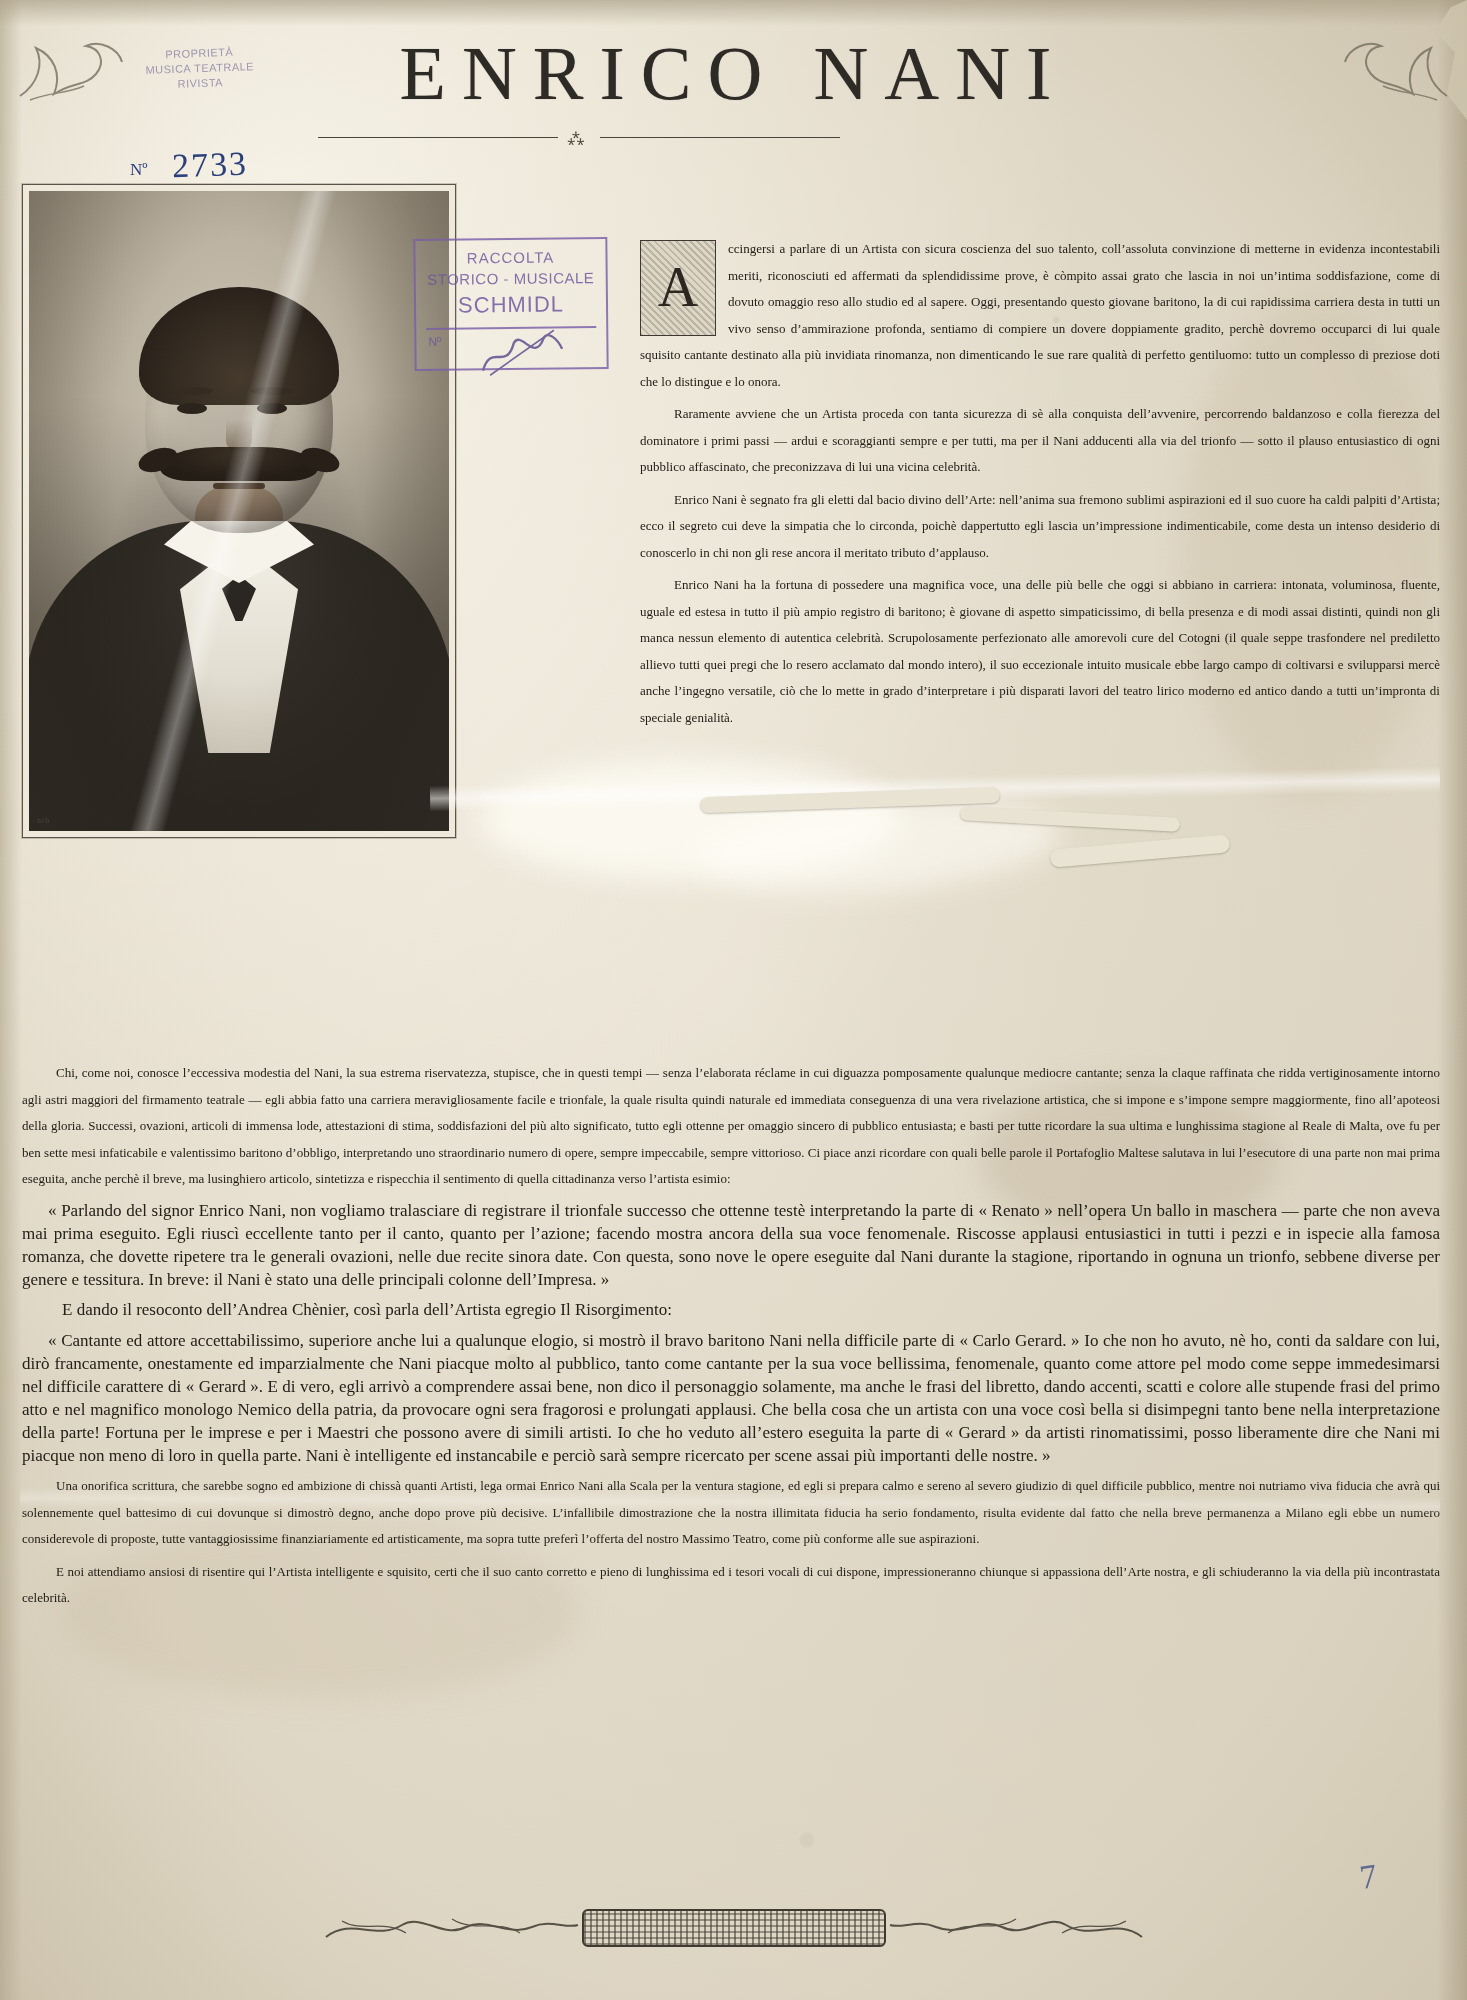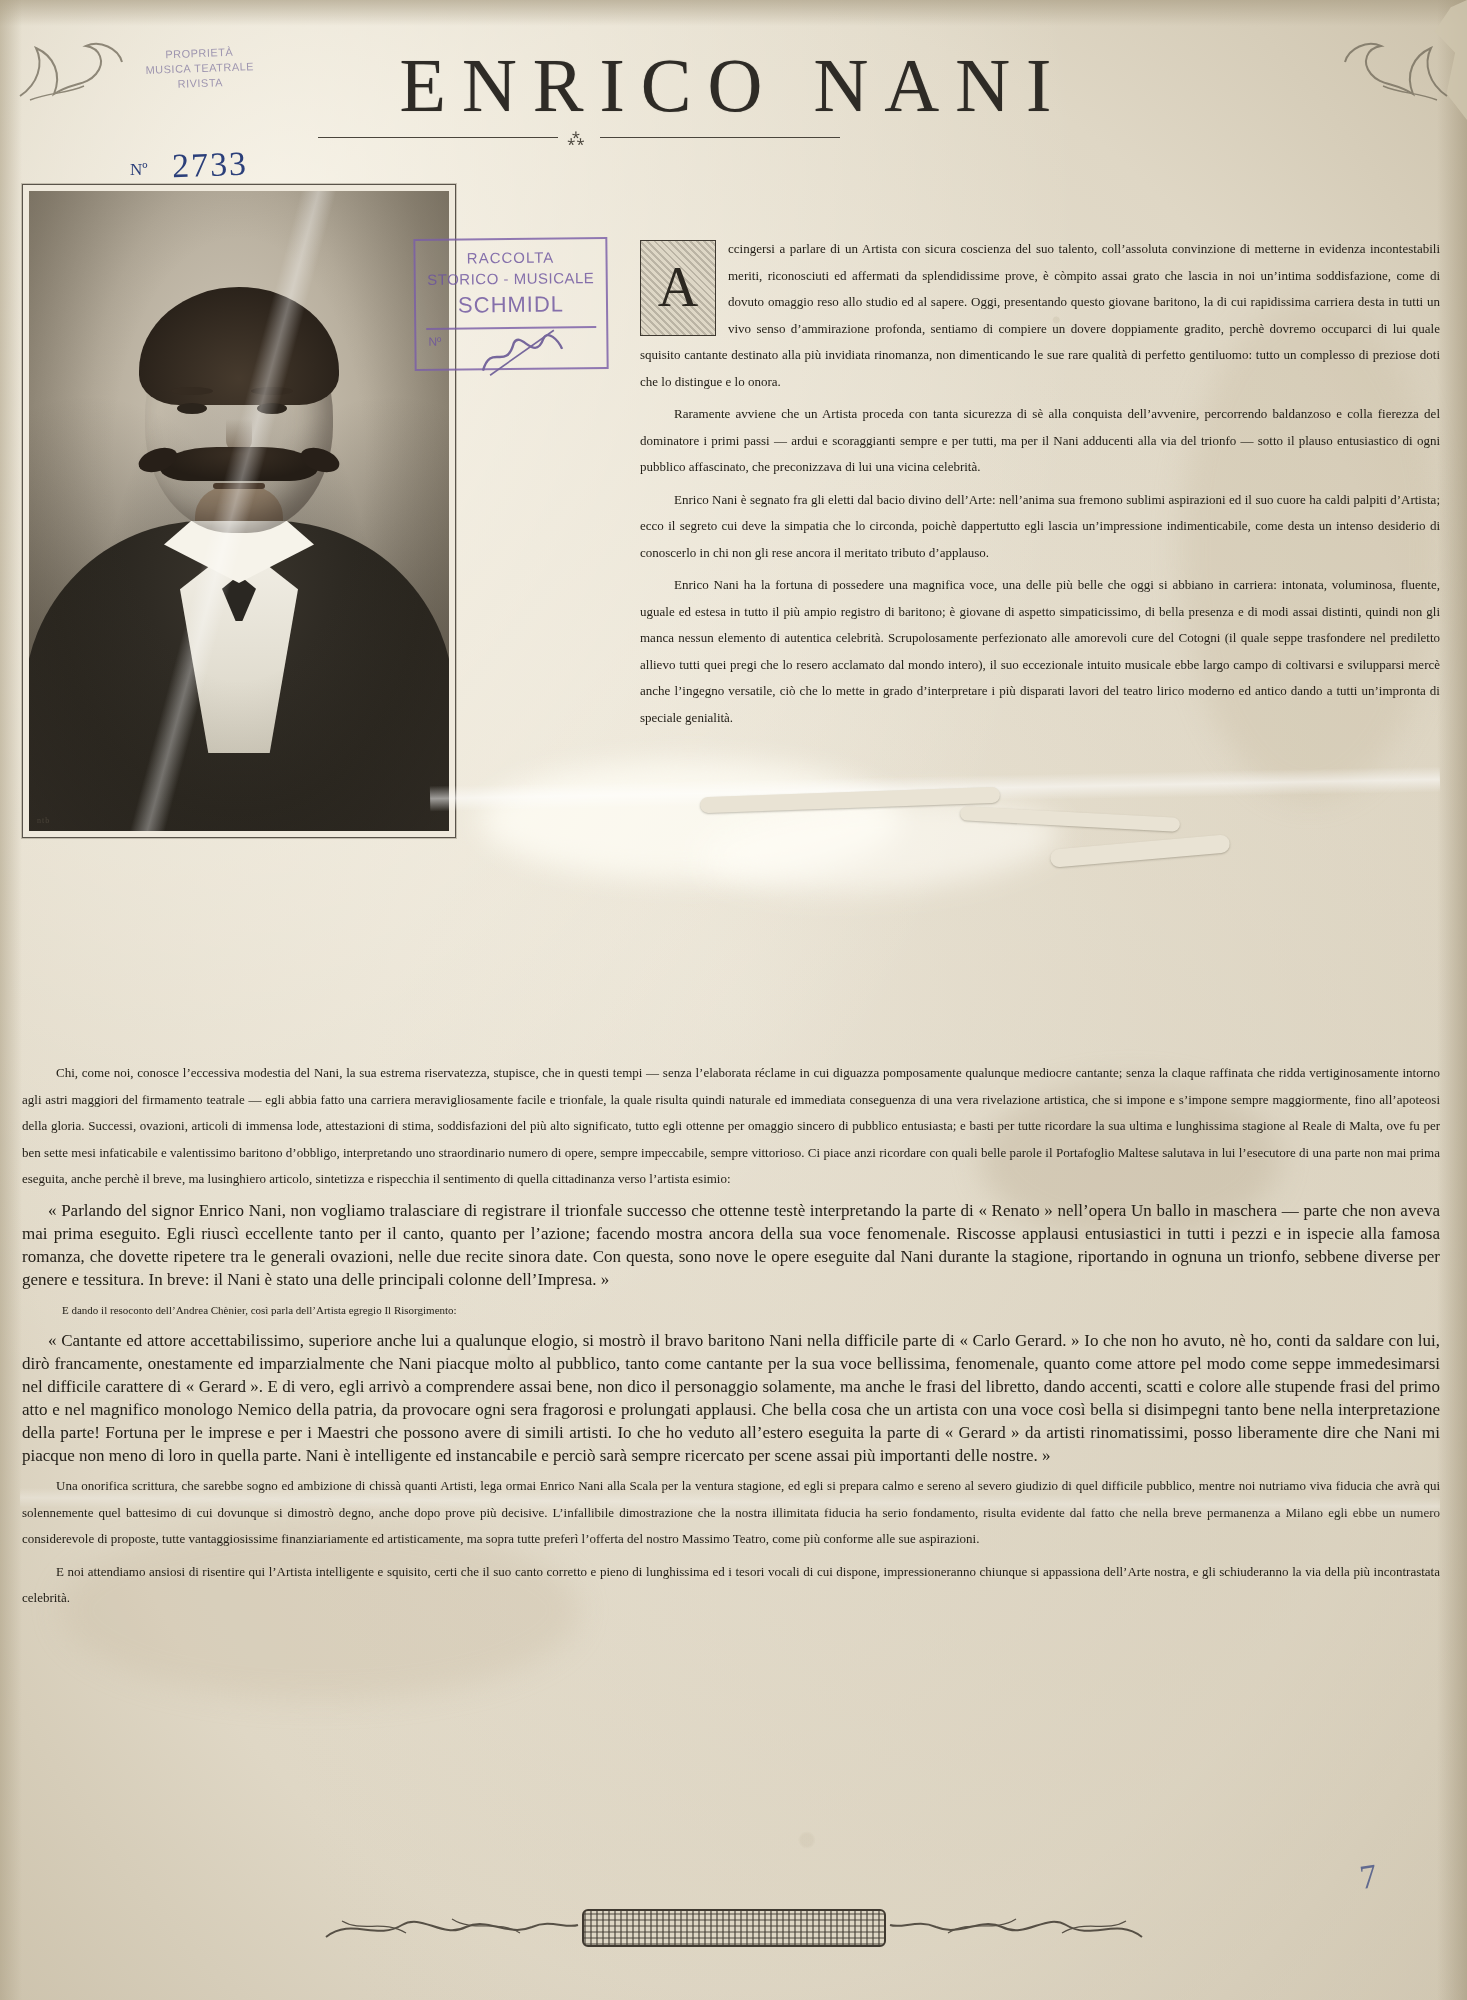--- a/index.html
+++ b/index.html
@@ -67,21 +67,21 @@
     background: #cfc6ae;
     clip-path: polygon(100% 0, 100% 100%, 62% 78%, 78% 44%, 40% 26%, 70% 6%);
     opacity: .85; pointer-events: none;
   }
 
   
   .title-band {
     position: absolute; left: 0; top: 18px; width: 1467px; height: 110px;
   }
   .doc-title {
-    position: absolute; left: 0; right: 0; top: 24px;
+    position: absolute; left: 0; right: 0; top: 12px;
     text-align: center;
     font-family: "Liberation Serif", serif;
     font-size: 76px;
     letter-spacing: 16px;
     color: #2e2b26;
     font-weight: 400;
     text-shadow: 0 0 1px rgba(0,0,0,.35);
   }
   .flourish-left, .flourish-right {
     position: absolute; top: 16px; width: 120px; height: 72px;
@@ -307,21 +307,21 @@
     line-height: 26.5px;
     text-indent: 34px;
     font-family: "Liberation Serif", serif;
   }
   p.noindent { text-indent: 0; }
   .quote {
     font-size: 17px;
     line-height: 23px;
     text-indent: 26px;
   }
-  .lead-in { text-indent: 40px; font-size: 11px; }
+  .lead-in { text-indent: 40px; font-size: 17px; }
 
   
   .footer-orn {
     position: absolute; left: 0; bottom: 44px; width: 1467px; height: 56px;
     display: flex; align-items: center; justify-content: center;
     color: #413b31;
   }
   .orn-bar {
     width: 300px; height: 34px;
     border: 2px solid #3f3930;

